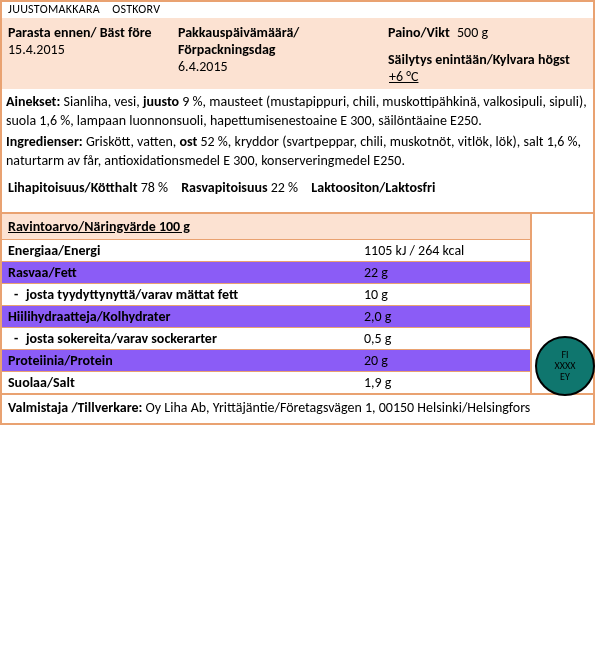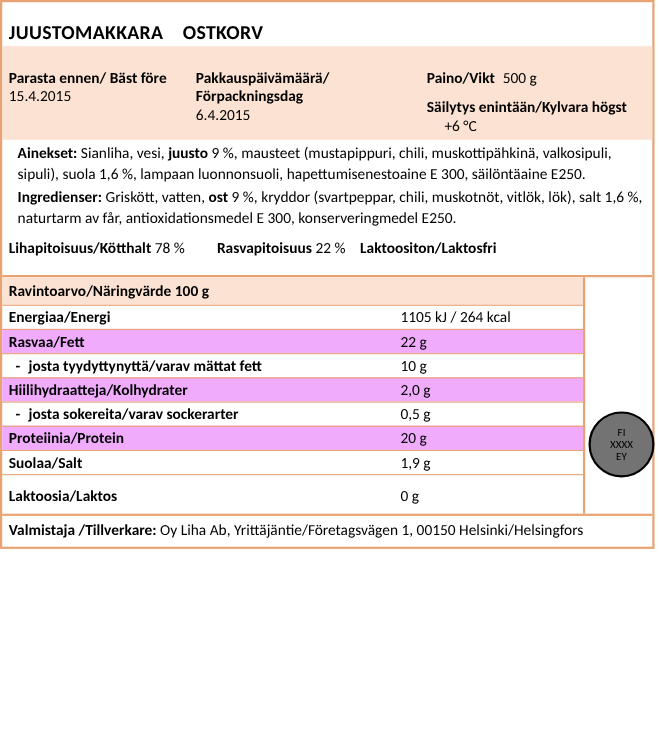--- a/index.html
+++ b/index.html
@@ -10,87 +10,88 @@
     background: #fff;
     width: 599px;
   }
   .frame {
     border: 2px solid #E9A271;
     width: 595px;
     margin: 0;
     position: relative;
   }
   .title {
-    font-weight: bold;
-    font-size: 18px;
-    padding: 16px 6px 2px 6px;
+    font-weight: normal;
+    font-size: 12px;
+    padding: 0 6px 2px 6px;
     letter-spacing: 0.3px;
   }
   .peach {
     background: #FCE2D2;
   }
   .header-row {
     display: flex;
-    padding: 20px 6px 4px 6px;
+    padding: 6px 6px 4px 6px;
   }
   .col {
     display: flex;
     flex-direction: column;
   }
   .col1 { width: 170px; }
   .col2 { width: 210px; }
   .col3 { flex: 1; }
   .bold { font-weight: bold; }
   .ingredients {
-    padding: 4px 6px 4px 14px;
+    padding: 4px 6px 4px 4px;
     line-height: 1.35;
   }
   .ingredients p { margin-bottom: 2px; }
   .percent-row {
     padding: 2px 6px 6px 6px;
   }
   .spacer { height: 10px; }
   .nutri-block {
     border-top: 2px solid #E9A271;
     border-bottom: 2px solid #E9A271;
     margin: 0;
     position: relative;
   }
   .nutri-inner {
     width: 530px;
     border-right: 2px solid #E9A271;
   }
   .nutri-header {
     padding: 4px 6px;
     font-weight: bold;
+    text-decoration: underline;
   }
   .nutri-row {
     display: flex;
     padding: 2px 6px;
     align-items: center;
     border-top: 1px solid #E9A271;
   }
-  .nutri-row.alt { background: #f0abfc; }
+  .nutri-row.alt { background: #8b5cf6; }
   .nutri-label { flex: 1; font-weight: bold; }
   .nutri-sublabel { flex: 1; font-weight: bold; padding-left: 18px; position: relative; }
   .nutri-sublabel::before { content: "-"; position: absolute; left: 6px; }
   .nutri-val { width: 160px; text-align: left; }
   .lactose-row {
     display: flex;
     padding: 10px 6px 8px 6px;
   }
   .stamp {
     position: absolute;
     right: -2px;
     top: 122px;
     width: 60px;
     height: 60px;
     border: 2px solid #000;
     border-radius: 50%;
-    background: #737373;
+    background: #0f766e;
     display: flex;
     flex-direction: column;
     align-items: center;
     justify-content: center;
     font-size: 10px;
     line-height: 1.1;
   }
   .manufacturer {
     padding: 4px 6px 6px 6px;
     line-height: 1.35;
@@ -116,37 +117,37 @@
       <span>6.4.2015</span>
     </div>
     <div class="col col3">
       <div>
         <span class="bold">Paino/Vikt</span>
         <span style="margin-left:4px;">500 g</span>
       </div>
       <div style="height:10px;"></div>
       <div>
         <span class="bold">Säilytys enintään/Kylvara högst</span>
-        <span style="margin-left:16px;">+6 °C</span>
+        <span style="margin-left:1px;text-decoration:underline;">+6 °C</span>
       </div>
     </div>
   </div>
 
   <div class="ingredients">
     <p>
       <span class="bold">Ainekset:</span><span> Sianliha, vesi, </span><span class="bold">juusto</span><span> 9 %, mausteet (mustapippuri, chili, muskottipähkinä, valkosipuli, sipuli), suola 1,6 %, lampaan luonnonsuoli, hapettumisenestoaine  E 300, säilöntäaine  E250.</span>
     </p>
     <p>
-      <span class="bold">Ingredienser:</span><span> Griskött, vatten, </span><span class="bold">ost</span><span> 9 %, kryddor (svartpeppar, chili, muskotnöt, vitlök, lök), salt 1,6 %, naturtarm av får, antioxidationsmedel E 300, konserveringmedel E250.</span>
+      <span class="bold">Ingredienser:</span><span> Griskött, vatten, </span><span class="bold">ost</span><span> 52 %, kryddor (svartpeppar, chili, muskotnöt, vitlök, lök), salt 1,6 %, naturtarm av får, antioxidationsmedel E 300, konserveringmedel E250.</span>
     </p>
   </div>
 
   <div class="percent-row">
     <span class="bold">Lihapitoisuus/Kötthalt</span>
-    <span style="margin-right:26px;">78 %</span>
+    <span style="margin-right:10px;">78 %</span>
     <span class="bold">Rasvapitoisuus</span>
     <span style="margin-right:10px;">22 %</span>
     <span class="bold">Laktoositon/Laktosfri</span>
   </div>
 
   <div class="spacer"></div>
 
   <div class="nutri-block">
     <div class="nutri-inner">
       <div class="nutri-header peach">Ravintoarvo/Näringvärde  100 g</div>
@@ -173,24 +174,20 @@
           </div>
           <div class="nutri-row alt">
             <div class="nutri-label">Proteiinia/Protein</div>
             <div class="nutri-val">20 g</div>
           </div>
           <div class="nutri-row">
             <div class="nutri-label">Suolaa/Salt</div>
             <div class="nutri-val">1,9 g</div>
           </div>
         </div>
-      <div class="lactose-row" style="border-top:1px solid #E9A271;">
-        <div class="nutri-label">Laktoosia/Laktos</div>
-        <div class="nutri-val">0 g</div>
-      </div>
     </div>
     <div class="stamp">
       <span>FI</span>
       <span>XXXX</span>
       <span>EY</span>
     </div>
   </div>
 
   <div class="manufacturer">
     <span class="bold">Valmistaja /Tillverkare:</span><span> Oy Liha Ab, Yrittäjäntie/Företagsvägen 1, 00150 Helsinki/Helsingfors</span>

